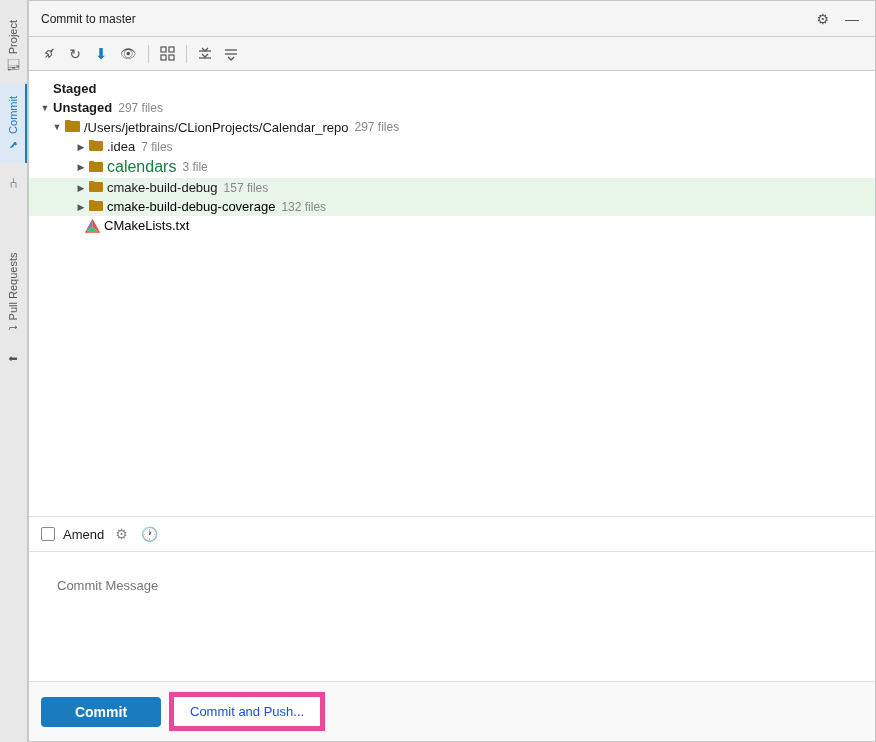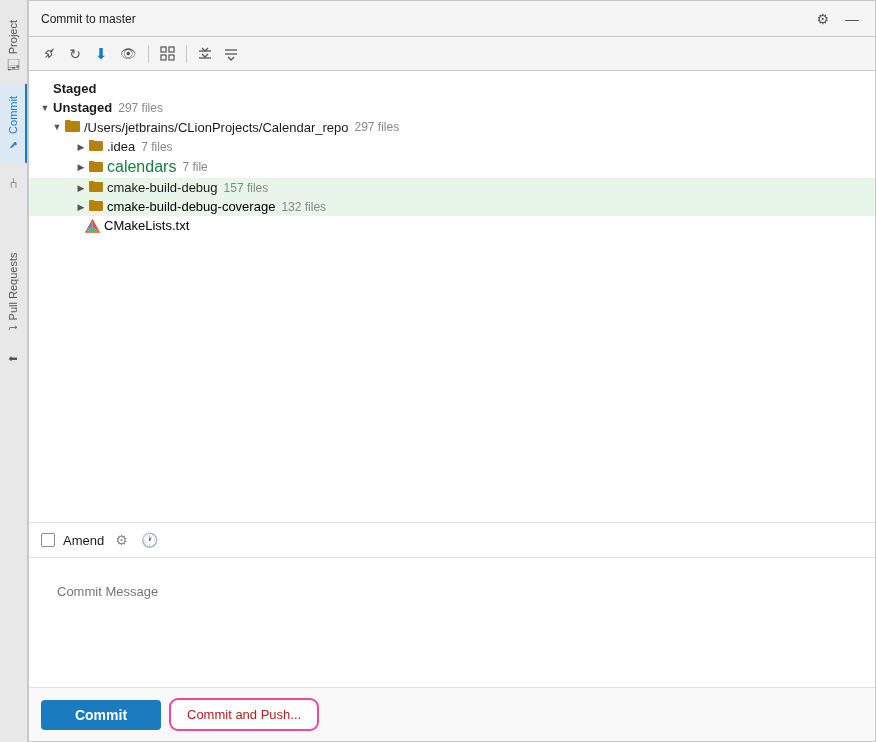--- a/index.html
+++ b/index.html
@@ -257,23 +257,23 @@
       border-radius: 4px;
       padding: 7px 20px;
       font-size: 14px;
       font-weight: 600;
       cursor: pointer;
       min-width: 120px;
     }
 
     .btn-commit-push {
       background: #fff;
-      color: #b91c1c;
-      border: 2px solid #ec4899;
-      border-radius: 9px;
+      color: #1d4ed8;
+      border: 5px solid #ec4899;
+      border-radius: 0;
       padding: 7px 16px;
       font-size: 13px;
       cursor: pointer;
     }
   </style>
 </head>
 <body>
 
 <div class="sidebar">
   <div class="sidebar-tab" style="margin-top:8px;">
@@ -392,21 +392,21 @@
     </div>
 
     <div class="tree-item" style="padding-left: 44px;">
       <span class="tree-chevron">▶</span>
       <span class="tree-folder-icon">
         <svg width="14" height="12" viewBox="0 0 14 12">
           <path d="M0 1.5 Q0 1 1 1 L4.5 1 L5.5 2 L13 2 Q14 2 14 3 L14 11 Q14 12 13 12 L1 12 Q0 12 0 11 Z" fill="#b5830d"></path>
         </svg>
       </span>
       <span style="font-size:16px; color:#15803d;">calendars</span>
-      <span class="tree-item-count">7 file</span>
+      <span class="tree-item-count">3 file</span>
     </div>
 
     <div class="tree-item highlighted" style="padding-left: 44px;">
       <span class="tree-chevron">▶</span>
       <span class="tree-folder-icon">
         <svg width="14" height="12" viewBox="0 0 14 12">
           <path d="M0 1.5 Q0 1 1 1 L4.5 1 L5.5 2 L13 2 Q14 2 14 3 L14 11 Q14 12 13 12 L1 12 Q0 12 0 11 Z" fill="#b5830d"></path>
         </svg>
       </span>
       <span style="font-size:13px; color:#1a1a1a;">cmake-build-debug</span>

